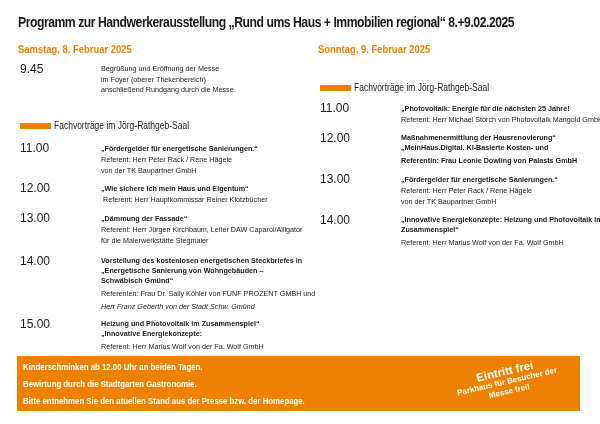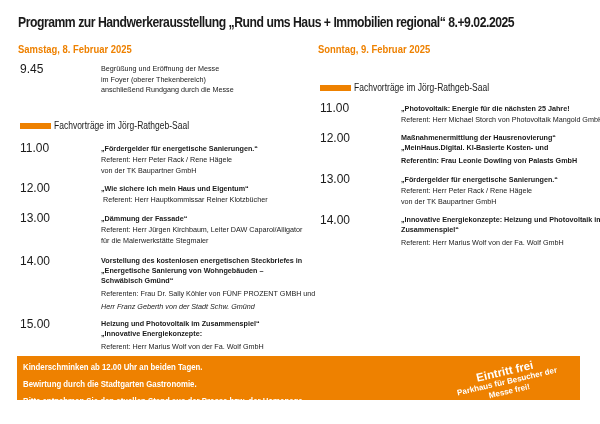--- a/index.html
+++ b/index.html
@@ -8,21 +8,21 @@
   .day { position:absolute; font-size:11.5px; font-weight:bold; color:#ee8100; transform:scaleX(0.82); transform-origin:left top; white-space:nowrap; }
   .col { position:absolute; }
   .entry { position:absolute; font-size:7.2px; line-height:11px; }
   .time { position:absolute; left:0; top:0; font-weight:normal; font-size:12px; }
   .body { position:absolute; left:33px; top:0; white-space:nowrap;margin-left:48px; }
   .body .t { font-weight:bold; display:block; }
   .body .r { display:block; }
   .sec { position:absolute; height:12px; white-space:nowrap; }
   .sec .bar { position:absolute; left:0; top:3px; width:31px; height:6px; background:#ee8100; }
   .sec .lbl { position:absolute; left:34px; top:0; font-size:10px; transform:scaleX(0.85); transform-origin:left top; color:#1a1a1a; }
-  .banner { position:absolute; left:17px; top:356px; width:563px; height:44px; background:#ee8100; }
+  .banner { position:absolute; left:17px; top:356px; width:563px; height:55px; background:#ee8100; }
   .banner .line { position:absolute; left:6px; color:#fff; font-weight:bold; font-size:9.2px; transform:scaleX(0.85); transform-origin:left top; white-space:nowrap; }
   .stamp { position:absolute; left:425px; top:9px; width:130px; color:#fff; font-weight:bold; text-align:center; transform:rotate(-13deg); }
   .stamp .big { display:block; font-size:11.5px; }
   .stamp .small { display:block; font-size:8px; line-height:10px; }
 </style>
 </head>
 <body>
 
 <div class="title">Programm zur Handwerkerausstellung „Rund ums Haus + Immobilien regional“ 8.+9.02.2025</div>
 

